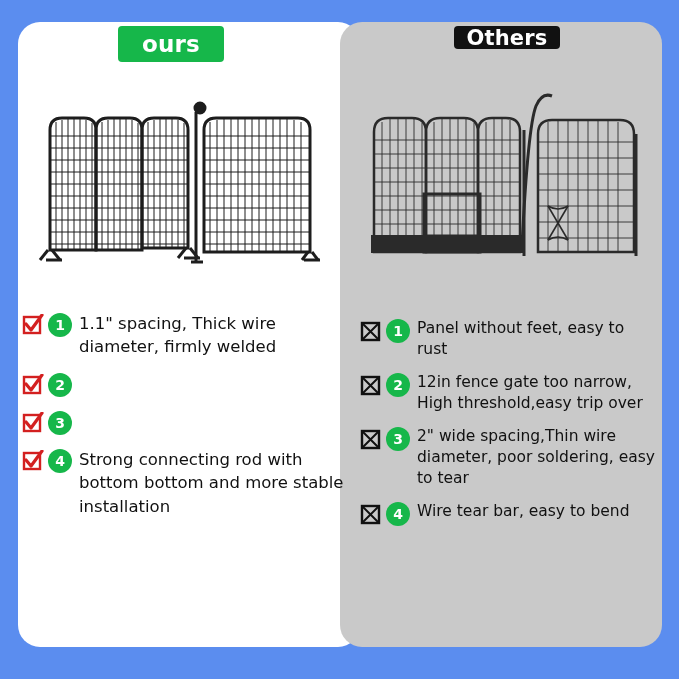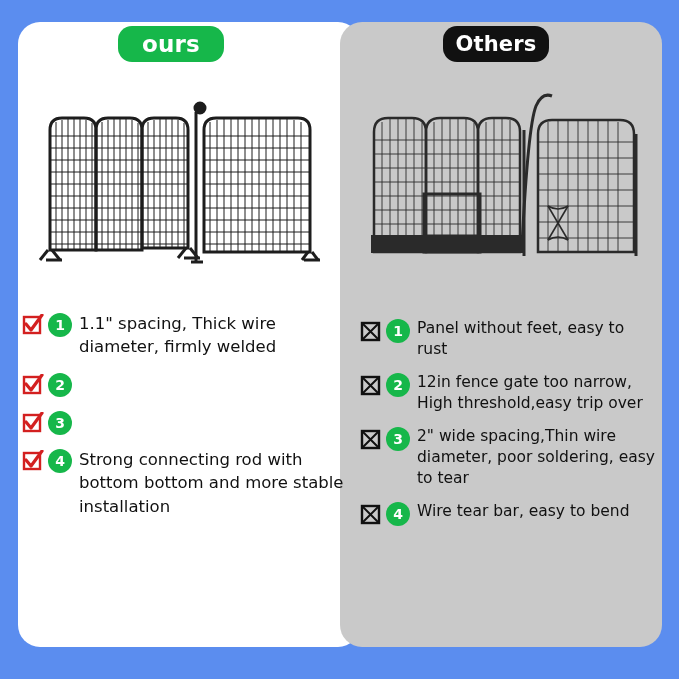--- a/index.html
+++ b/index.html
@@ -37,36 +37,36 @@
     width: 322px;
     background: #c9c9c9;
     border-radius: 22px;
   }
   .badge {
     position: absolute;
     top: 26px;
     display: flex;
     align-items: center;
     justify-content: center;
-    border-radius: 14px;
+    border-radius: 4px;
     font-weight: bold;
     letter-spacing: .2px;
   }
   .badge-ours {
     left: 118px;
     width: 106px;
     height: 36px;
     background: #16b74a;
     color: #ffffff;
     font-size: 23px;
   }
   .badge-others {
-    left: 443px;
+    left: 454px;
     width: 106px;
-    height: 36px;
+    height: 23px;
     background: #111111;
     color: #ffffff;
     font-size: 21px;
   }
 
   
   .fence-wrap {
     position: absolute;
   }
   .fence-ours {

